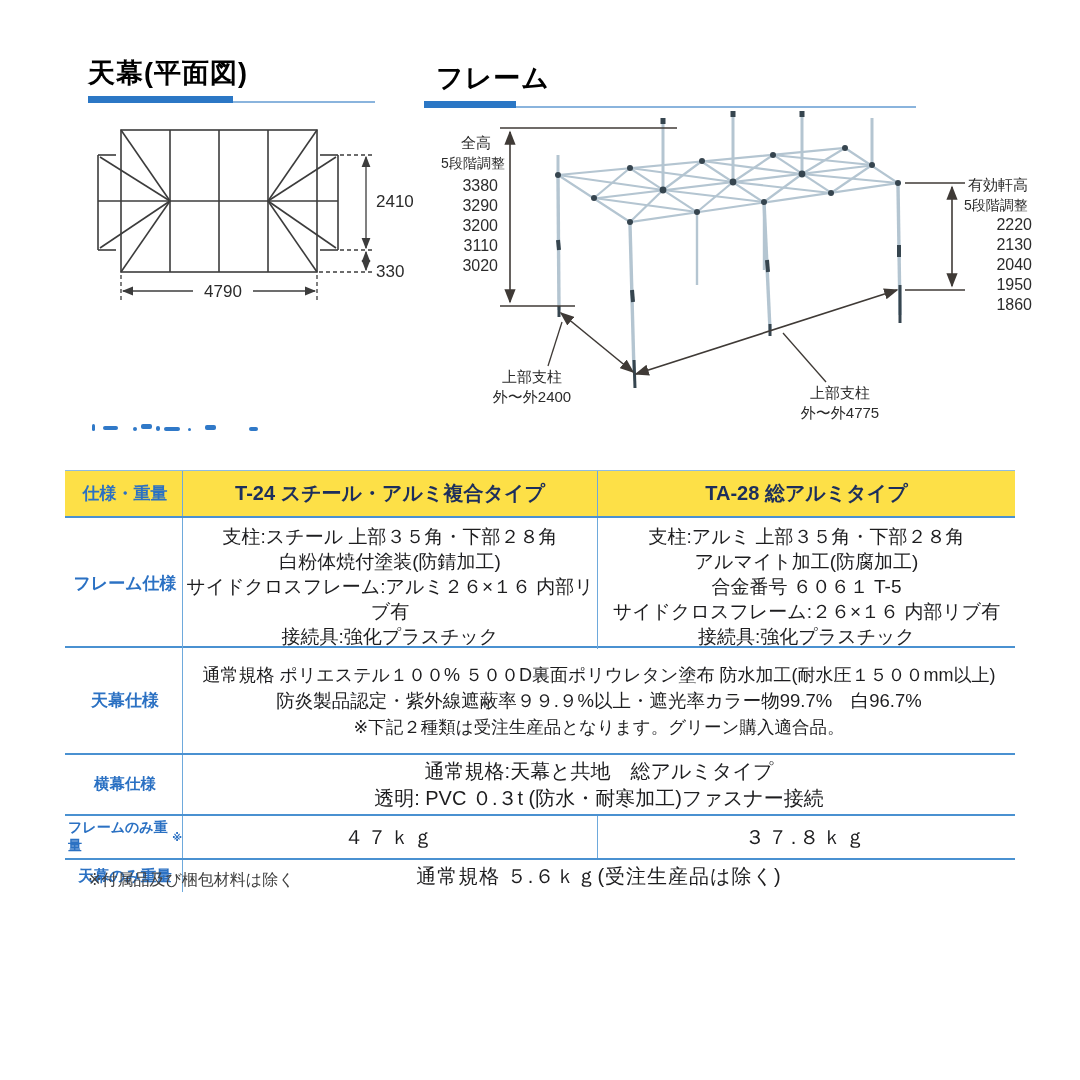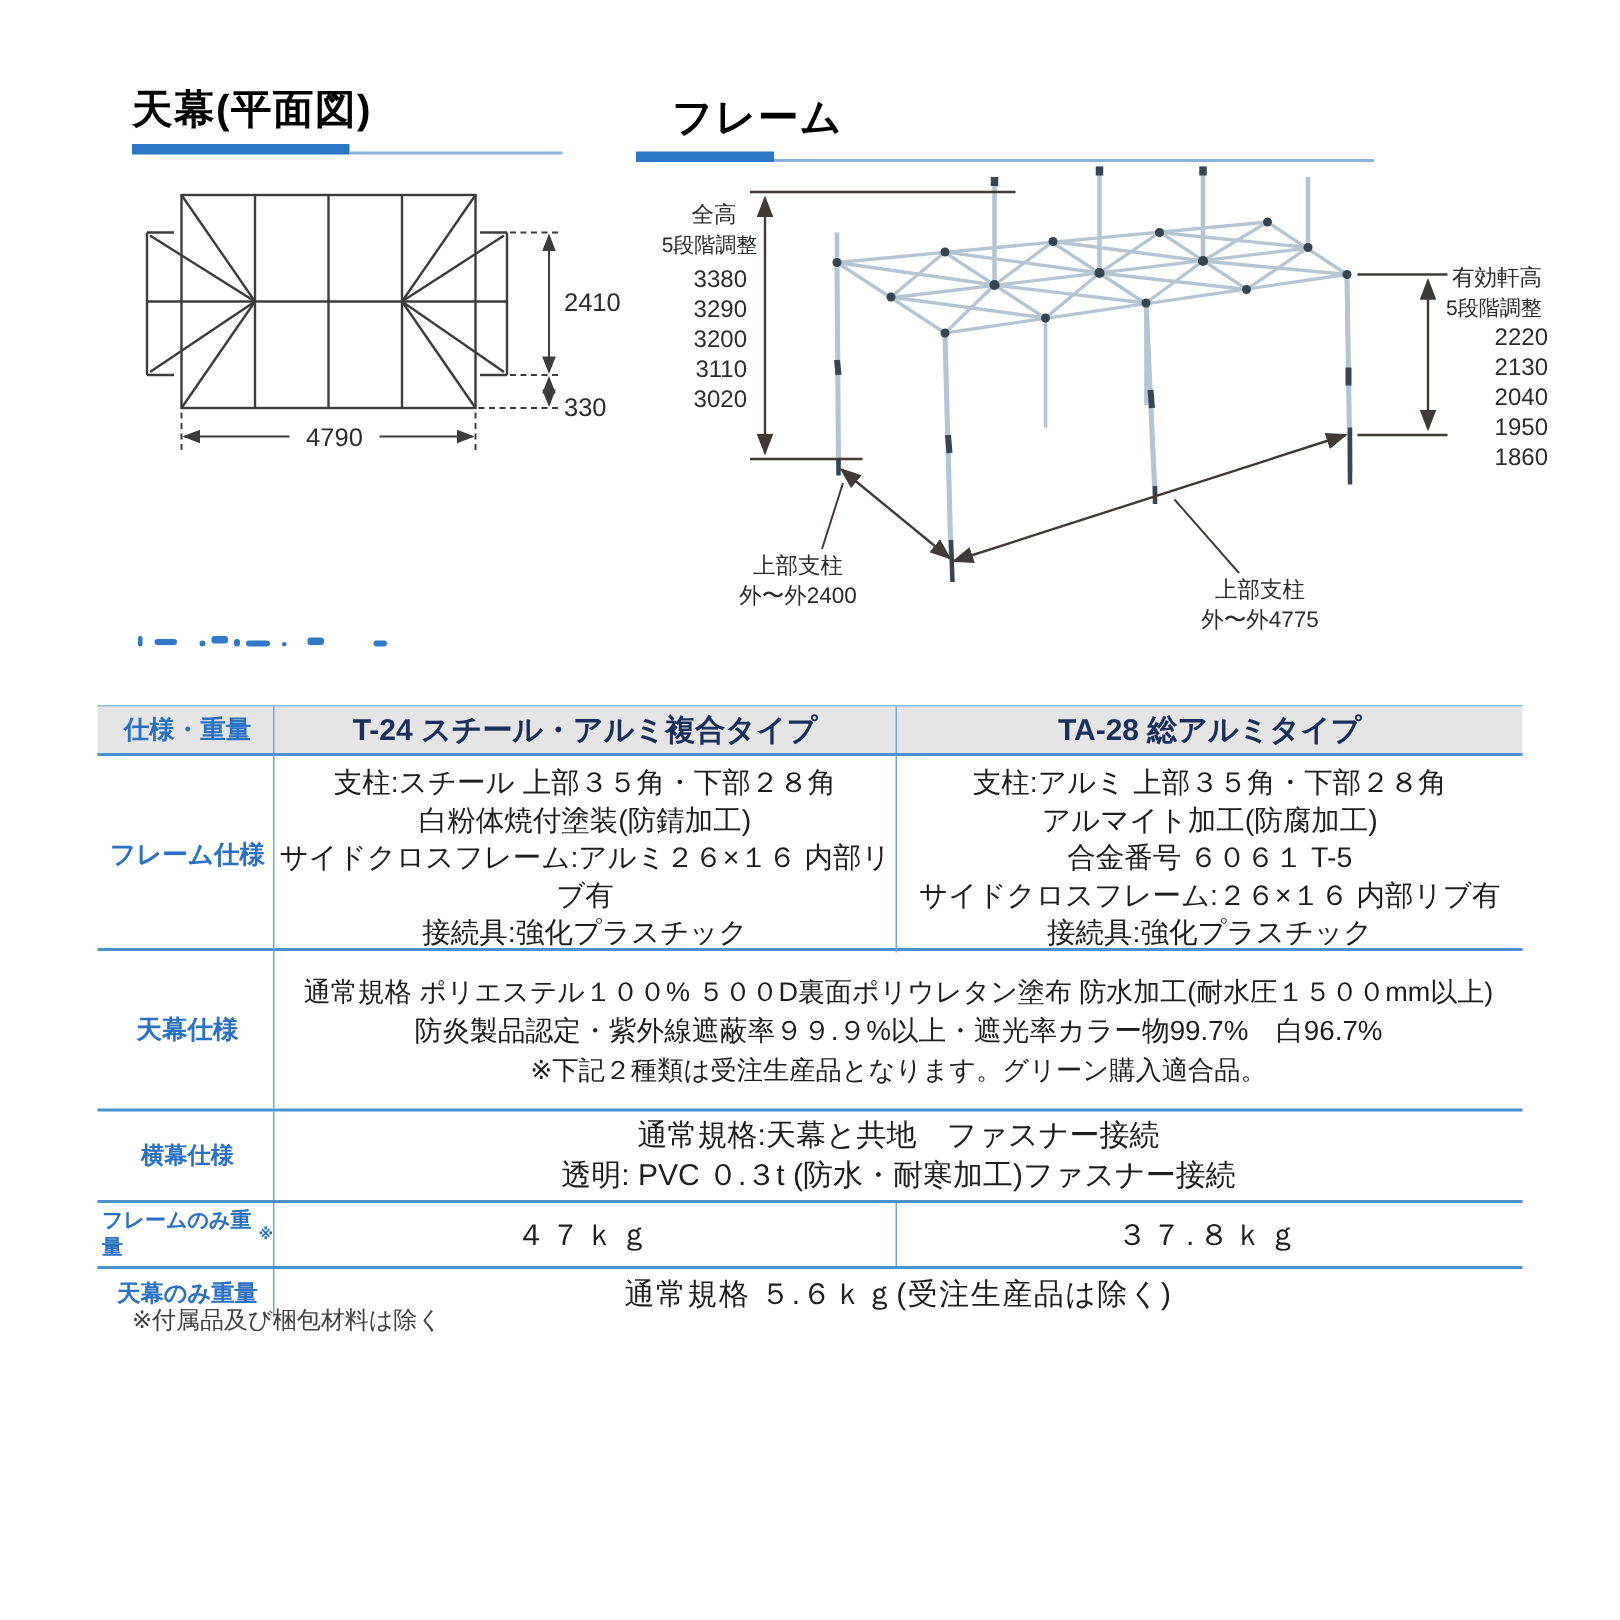--- a/index.html
+++ b/index.html
@@ -16,21 +16,21 @@
 
   
   .spec-table{position:absolute;left:65px;top:470px;width:950px;font-family:"Liberation Sans","DejaVu Sans",sans-serif;}
   .trow{display:grid;border-bottom:2px solid #4a91d1;box-sizing:border-box;}
   .cols3{grid-template-columns:118px 415px 417px;}
   .cols2{grid-template-columns:118px 832px;}
   .trow>div{display:flex;align-items:center;justify-content:center;box-sizing:border-box;}
   .label-cell{justify-content:flex-start;padding-left:3px;color:#2b71c3;font-weight:bold;font-size:17px;
               border-right:1.5px solid #6ea9dc;}
   .split{border-right:1.5px solid #6ea9dc;}
-  .header-row{height:34px;background:#e5e5e5;border-top:1px solid #8fbce2;}
+  .header-row{height:48px;background:#fde047;border-top:1px solid #8fbce2;}
   .header-cell{font-size:20px;font-weight:bold;color:#1c2e5c;}
   .frame-row{height:130px;}
   .frame-cell{font-size:19px;line-height:1.32;white-space:pre-line;text-align:center;align-items:flex-start !important;padding-top:6px;}
   .tenmaku-row{height:107px;}
   .tenmaku-cell{flex-direction:column;justify-content:center;text-align:center;}
   .tm1{font-size:18px;line-height:26px;}
   .tm2{font-size:18.5px;line-height:26px;}
   .tm3{font-size:17.5px;line-height:26px;}
   .tm4{font-size:16px;line-height:25px;letter-spacing:-0.3px;}
   .yoko-row{height:61px;}
@@ -98,21 +98,21 @@
       <line x1="35" y1="178" x2="105" y2="178" marker-start="url(#ahs)"></line>
       <line x1="165" y1="178" x2="227" y2="178" marker-end="url(#ah)"></line>
     </g>
     <g fill="#2b2b2b" font-size="17">
       <text x="288" y="94">2410</text>
       <text x="288" y="164">330</text>
       <text x="135" y="184" text-anchor="middle">4790</text>
     </g>
   </svg>
 
-  <div class="sec-title" style="left:448px;top:60px;">フレーム</div>
+  <div class="sec-title" style="left:436px;top:60px;">フレーム</div>
   <div class="ul-thick" style="left:424px;top:101px;width:92px;"></div>
   <div class="ul-thin" style="left:516px;top:106px;width:400px;"></div>
 
   <svg style="position:absolute;left:440px;top:110px;" width="600" height="315" viewBox="0 0 600 315">
     <defs>
       <marker id="fah" markerWidth="9" markerHeight="7" refX="8" refY="3.5" orient="auto">
         <path d="M0,0 L9,3.5 L0,7 Z" fill="#3f3a36"></path>
       </marker>
       <marker id="fahs" markerWidth="9" markerHeight="7" refX="8" refY="3.5" orient="auto-start-reverse">
         <path d="M0,0 L9,3.5 L0,7 Z" fill="#3f3a36"></path>
@@ -267,21 +267,21 @@
       <div class="tenmaku-cell">
         <div class="tm1">通常規格 ポリエステル１００% ５００D裏面ポリウレタン塗布 防水加工(耐水圧１５００mm以上)</div>
         <div class="tm2">防炎製品認定・紫外線遮蔽率９９.９%以上・遮光率カラー物99.7%　白96.7%</div>
         <div class="tm3">※下記２種類は受注生産品となります。グリーン購入適合品。</div>
       </div>
     </div>
 
     <div class="trow cols2 yoko-row">
       <div class="label-cell mid-label">横幕仕様</div>
       <div class="yoko-cell">
-        <div>通常規格:天幕と共地　ファスナー接続</div>
+        <div>通常規格:天幕と共地　総アルミタイプ</div>
         <div>透明: PVC ０.３t (防水・耐寒加工)ファスナー接続</div>
       </div>
     </div>
 
     <div class="trow cols3 w1-row">
       <div class="label-cell small-label">
         <span>フレームのみ重量</span>
           <sup>※</sup>
       </div>
       <div class="weight-cell split">４７ｋｇ</div>

